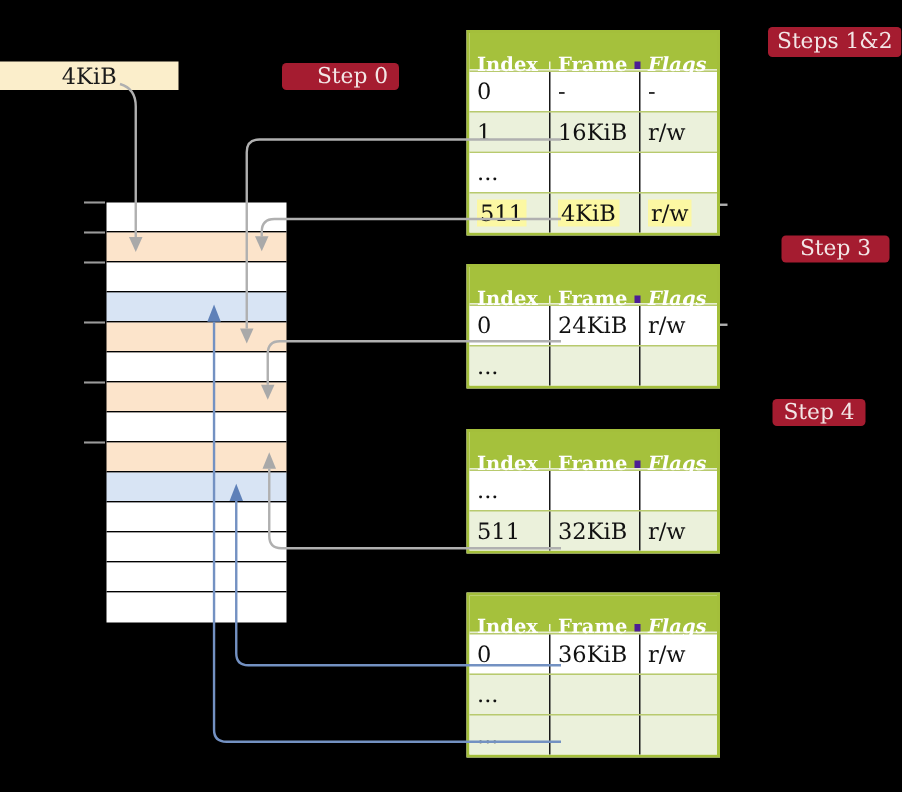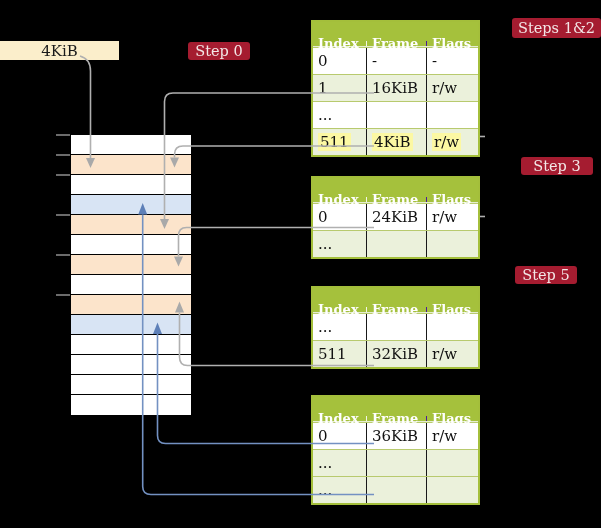--- a/index.html
+++ b/index.html
@@ -13,21 +13,21 @@
     position:absolute;left:0px;top:41px;width:119px;height:19px;
     background:#fbeecb;color:#1a1a1a;font-size:15px;
     display:flex;align-items:center;justify-content:center;
   }
   
   .step-label{
     position:absolute;height:18px;background:#a51c30;color:#f3e6e6;
     border-radius:3px;font-size:14.5px;
     display:flex;align-items:center;justify-content:center;
   }
-  #step0{left:188px;top:42px;width:62px;}
+  #step0{left:188px;top:42px;width:62px;padding-left:16px;}
   #steps12{left:512px;top:18px;width:89px;height:20px;}
   #step3{left:521px;top:157px;width:72px;}
   #step4{left:515px;top:266px;width:62px;}
   
   .memcol{
     position:absolute;left:70px;top:134px;width:120px;
     border:1px solid #000;background:#000;
   }
   .memrow{height:20px;box-sizing:border-box;border-bottom:1px solid #000;}
   .memrow:last-child{border-bottom:none;}
@@ -41,22 +41,22 @@
   }
   .thead{
     display:flex;height:24px;background:#a5c13c;
     border-bottom:1px solid #e6eed2;
   }
   .th{
     box-sizing:border-box;color:#fff;font-weight:bold;font-size:13px;
     padding-left:5px;display:flex;align-items:center;margin-top:19px;
   }
   .th:nth-child(1){width:54px;border-right:1px solid #f2f6e4;}
-  .th:nth-child(2){width:60px;border-right:1px solid #4c1d95;}
-  .th:nth-child(3){width:51px;}
+  .th:nth-child(2){width:60px;border-right:4px solid #4c1d95;}
+  .th:nth-child(3){width:51px;font-style:italic;}
   .trow{display:flex;height:26px;border-top:1px solid #b8ca6e;}
   .trow:first-of-type{border-top:none;}
   .trow.white{background:#ffffff;}
   .trow.green{background:#ebf1db;}
   .td{
     box-sizing:border-box;font-size:15px;color:#111;
     padding-left:5px;display:flex;align-items:center;
   }
   .td:nth-child(1){width:54px;border-right:1px solid #191919;}
   .td:nth-child(2){width:60px;border-right:1px solid #191919;}
@@ -79,21 +79,21 @@
 <div class="step-label" id="step0">
   <span>Step 0</span>
 </div>
 <div class="step-label" id="steps12">
   <span>Steps 1&amp;2</span>
 </div>
 <div class="step-label" id="step3">
   <span>Step 3</span>
 </div>
 <div class="step-label" id="step4">
-  <span>Step 5</span>
+  <span>Step 4</span>
 </div>
 
 <div class="memcol">
   <div class="memrow white"></div>
   <div class="memrow orange"></div>
   <div class="memrow white"></div>
   <div class="memrow blue"></div>
   <div class="memrow orange"></div>
   <div class="memrow white"></div>
   <div class="memrow orange"></div>

